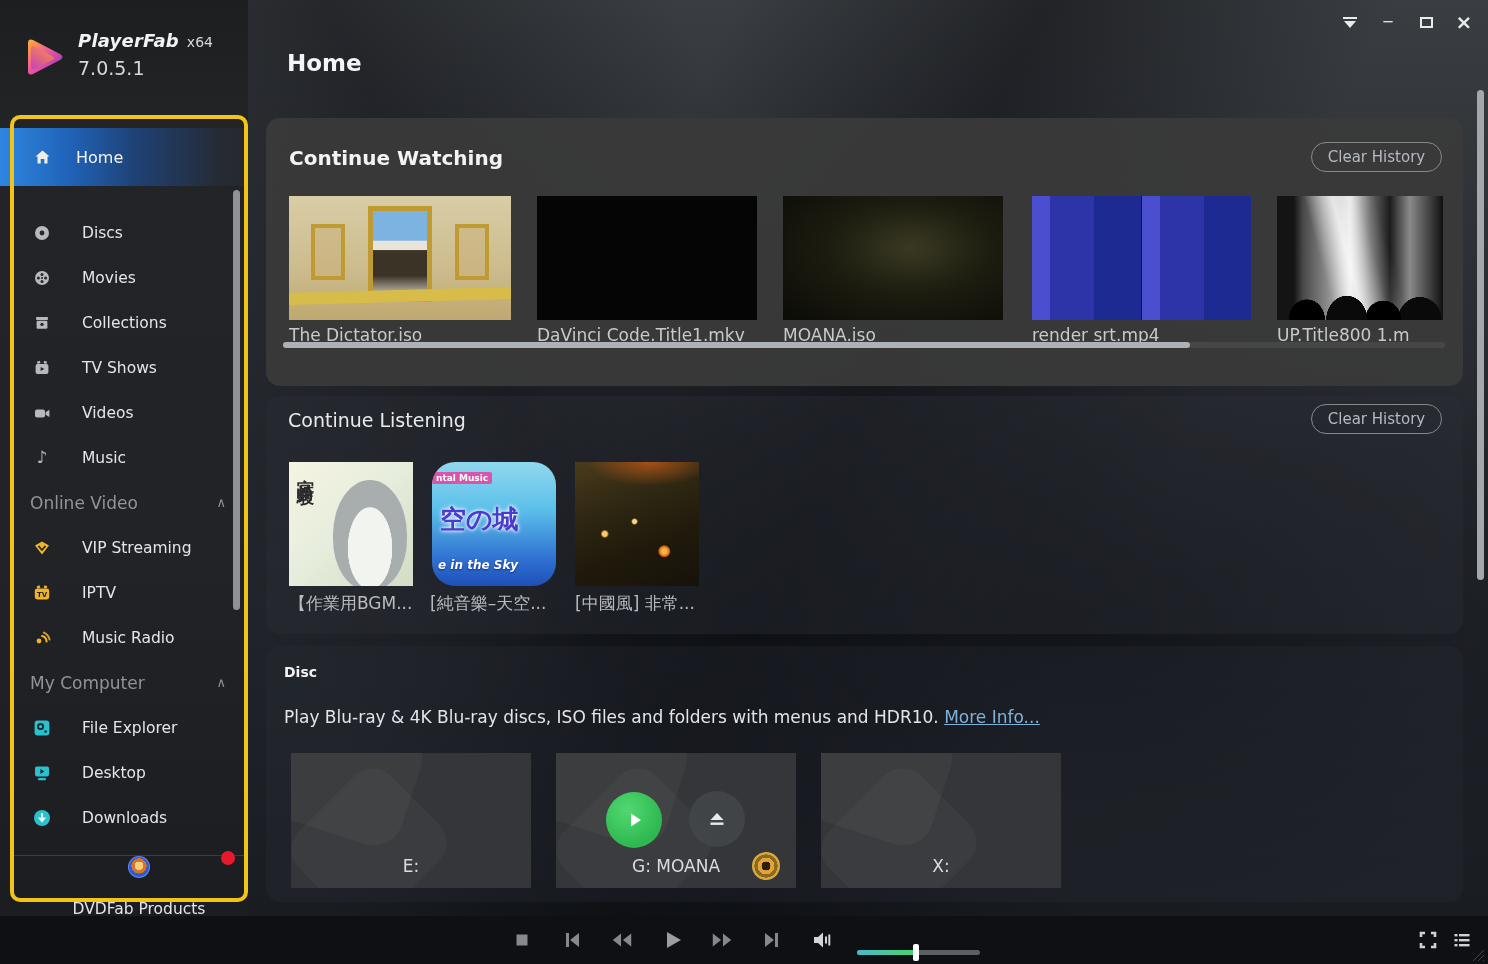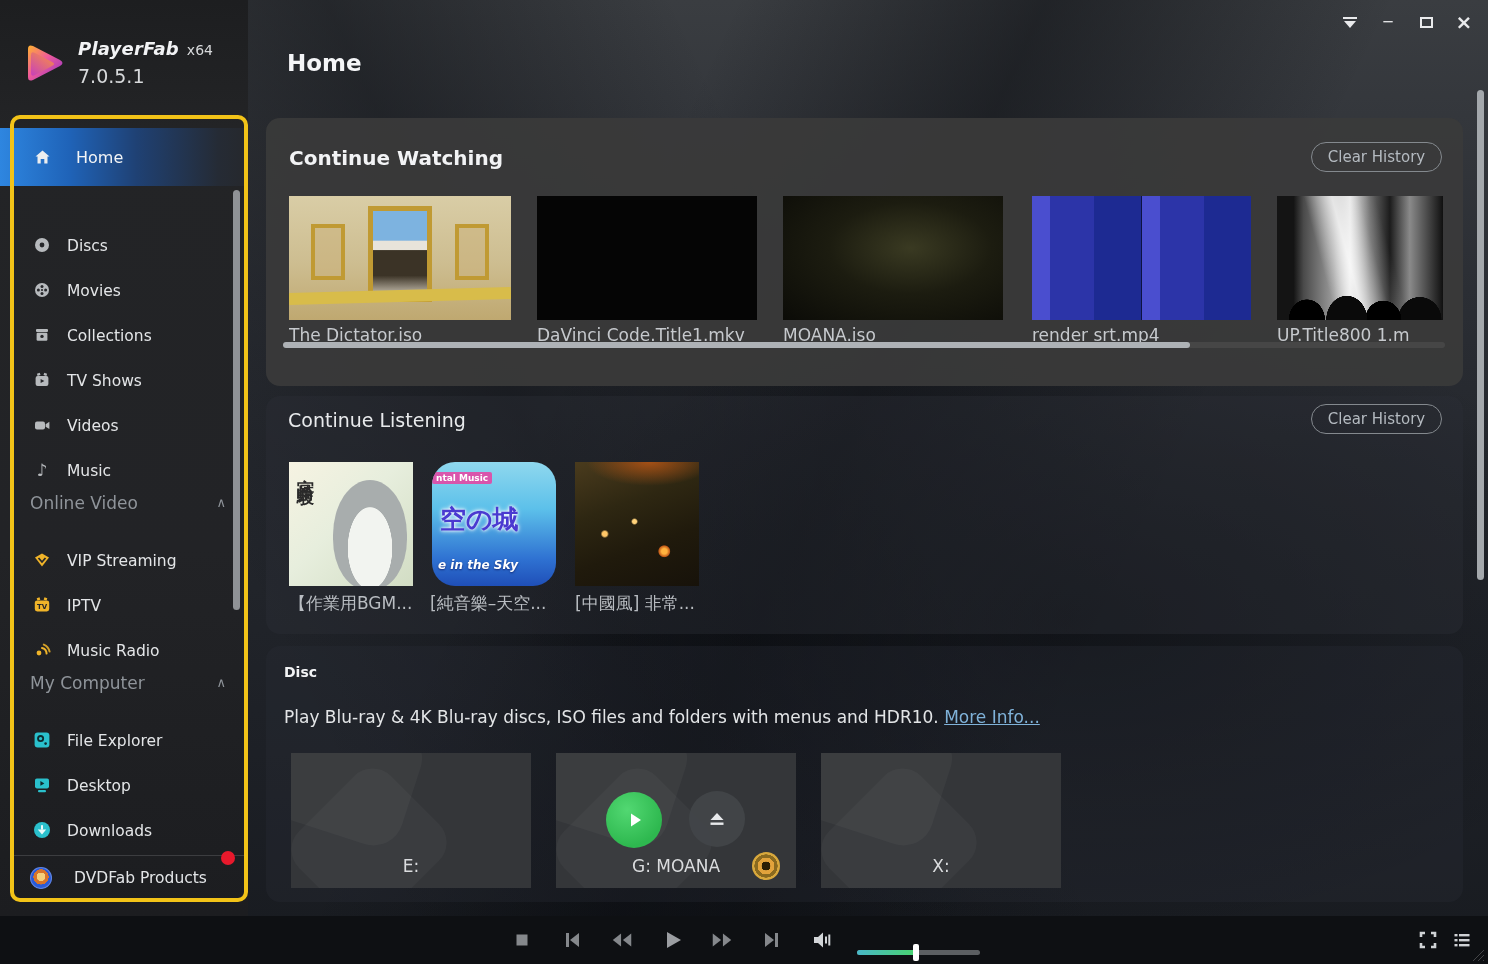--- a/index.html
+++ b/index.html
@@ -10,45 +10,45 @@
     background:
       radial-gradient(ellipse 900px 520px at 72% 64%, rgba(6,8,12,.55), transparent 62%),
       linear-gradient(115deg, transparent 38%, rgba(8,10,14,.5) 54%, transparent 72%),
       linear-gradient(245deg, transparent 42%, rgba(10,12,16,.45) 60%, transparent 78%),
       linear-gradient(180deg,#3a3d41 0%,#34373c 12%,#2b2e34 30%,#24272d 48%,#1d2026 78%,#181b20 100%);
   }
 
   
   .sidebar { position:absolute; left:0; top:0; width:248px; height:916px;
     background:linear-gradient(180deg,#1d1e20 0%,#232426 14%,#222326 60%,#1c1d20 100%); }
-  .logo-row { position:absolute; left:22px; top:30px; display:flex; align-items:center; gap:12px;margin-top:8px; }
+  .logo-row { position:absolute; left:22px; top:30px; display:flex; align-items:flex-end; gap:12px; }
   .logo-mark { width:44px; height:44px; }
   .logo-text .brand { font-size:18px; font-weight:bold; font-style:italic; color:#f2f3f5; letter-spacing:.2px; }
   .logo-text .arch { font-size:14px; color:#d7d9db; font-style:normal; font-weight:normal; margin-left:8px; }
   .logo-text .version { font-size:19px; color:#d7d9db; margin-top:6px; }
 
   .home-row { position:absolute; left:0; top:128px; width:248px; height:58px;
     background:linear-gradient(90deg,#2e86e0 0%,#1f63b8 28%,#1f4174 55%,#252b35 88%,#26282c 100%);
     display:flex; align-items:center; gap:24px; padding-left:32px; cursor:default; }
   .home-row .nav-label { font-size:16px; color:#f2f4f6; }
 
   .nav-outline { position:absolute; left:10px; top:115px; width:238px; height:787px;
     border:4px solid #f2c318; border-radius:10px; pointer-events:none; z-index:5; }
 
   .nav-list { position:absolute; left:0; top:210px; width:248px; }
-  .nav-item { height:45px; display:flex; align-items:flex-end; padding-left:32px; gap:15px; cursor:default; }
+  .nav-item { height:45px; display:flex; align-items:center; padding-left:32px; gap:30px; cursor:default; }
   .nav-item .nav-label { font-size:15.5px; color:#e3e5e7; }
   .nav-header { height:45px; display:flex; align-items:center; padding-left:30px; padding-right:22px; }
   .nav-header .hdr { font-size:17px; color:#8f949a; flex:1; }
   .nav-header .chev { font-size:13px; color:#8f949a; }
   .icn { width:20px; height:20px; display:flex; align-items:center; justify-content:center; flex:0 0 20px; }
   .icn svg { display:block; }
   .glyph-note { font-size:17px; color:#b7babd; line-height:1; }
   .dvd-divider { position:absolute; left:14px; top:855px; width:232px; height:1px; background:rgba(255,255,255,.14); }
-  .dvdfab-row { position:absolute; left:0; top:856px; width:248px; height:44px; display:flex; align-items:center; padding-left:30px; gap:22px; cursor:default; }
+  .dvdfab-row { position:absolute; left:0; top:856px; width:248px; height:44px; display:flex; align-items:center; padding-left:30px; gap:22px; cursor:default;flex-direction:column; }
   .dvdfab-row .nav-label { font-size:15.5px; color:#e3e5e7; }
   .dvdfab-badge { width:22px; height:22px; border-radius:50%;
     background:radial-gradient(circle at 50% 45%, #f5d07a 0 26%, #d8742a 27% 46%, #2a5bd8 47% 72%, #173a8a 73%);
     box-shadow:0 0 0 1px rgba(255,255,255,.25) inset; flex:0 0 22px; }
   .red-dot { position:absolute; left:221px; top:851px; width:14px; height:14px; border-radius:50%; background:#e8192c; z-index:6; }
   .side-scroll { position:absolute; left:233px; top:190px; width:7px; height:420px; border-radius:4px; background:#8f9296; z-index:4; }
 
   
   .win-controls { position:absolute; right:12px; top:10px; display:flex; align-items:center; gap:14px; z-index:8; }
   .win-btn { width:24px; height:24px; display:flex; align-items:center; justify-content:center; color:#e9eaec; cursor:default; }

